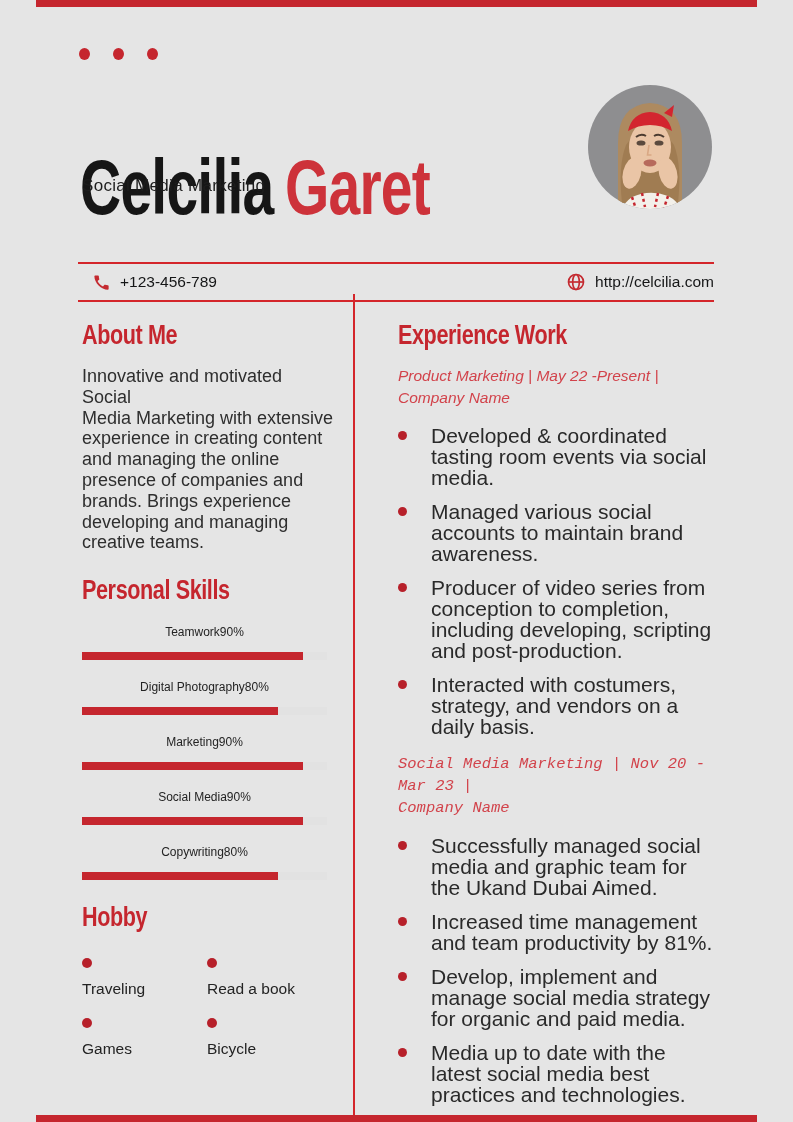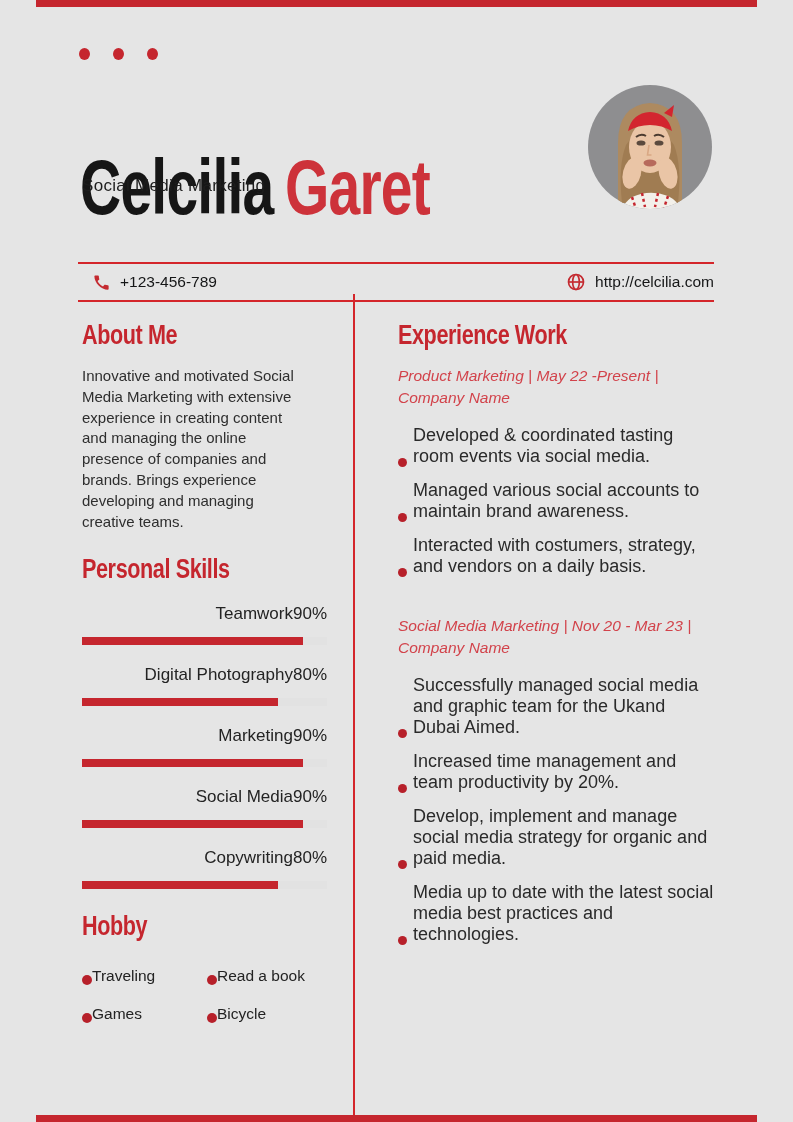--- a/index.html
+++ b/index.html
@@ -29,41 +29,41 @@
   .contact-item svg{display:block;}
 
   .content{position:absolute;left:78px;top:294px;width:636px;height:850px;display:flex;
            border-bottom:2px solid var(--line-red,#d4262b);box-sizing:border-box;}
   .col-left{width:277px;box-sizing:border-box;padding-left:4px;border-right:2px solid var(--line-red,#d4262b);}
   .col-right{flex:1;box-sizing:border-box;padding-left:43px;}
 
   .sec-title{margin:0;color:var(--accent,#c5262e);font-size:27px;line-height:30px;font-weight:800;
              white-space:nowrap;transform:scaleX(0.80);transform-origin:0 50%;letter-spacing:-0.5px;}
   .col-left .sec-title.about{margin-top:26px;}
-  .about-text{margin-top:16px;width:252px;font-size:15px;line-height:20.8px;color:#2e2e2e;white-space:pre-line;}
+  .about-text{margin-top:16px;width:252px;font-size:18px;line-height:20.8px;color:#2e2e2e;white-space:pre-line;}
 
   .sec-title.skills{margin-top:22px;}
   .skills-list{width:245px;margin-top:0;}
   .skill{margin-top:20px;}
-  .skill-head{display:flex;justify-content:flex-end;align-items:baseline;font-size:17px;color:#232323;}
+  .skill-head{display:flex;justify-content:center;align-items:baseline;font-size:12px;color:#232323;}
   .bar{margin-top:13px;height:8px;background:var(--bar-track,#e2e2e2);position:relative;}
   .bar-fill{position:absolute;left:0;top:0;bottom:0;background:var(--accent,#c5262e);}
 
   .sec-title.hobby{margin-top:22px;}
   .hobby-grid{list-style:none;margin:26px 0 0 0;padding:0;display:grid;grid-template-columns:125px 1fr;row-gap:20px;width:250px;}
-  .hobby-item{display:flex;align-items:flex-end;gap:0;font-size:15.5px;color:#232323;}
+  .hobby-item{display:flex;align-items:flex-start;gap:12px;font-size:15.5px;color:#232323;flex-direction:column;}
   .h-dot{width:10px;height:10px;border-radius:50%;background:var(--bullet-red,#c5262e);flex:none;}
 
   .col-right .sec-title.exp{margin-top:26px;}
   .job-heading{margin:14px 0 0 0;font-size:15.5px;line-height:22px;font-weight:500;font-style:italic;
                color:var(--job-red,#d2434b);white-space:pre-line;}
   .job:first-of-type .job-heading{margin-top:15px;font-style:italic;}
-  .job + .job .job-heading{margin-top:38px;}
+  .job + .job .job-heading{margin-top:16px;font-family:Liberation Mono, monospace;}
   .job-bullets{list-style:none;margin:16px 0 0 0;padding:0;}
-  .job-bullets li{display:flex;gap:6px;margin-top:13px;font-size:18px;line-height:21px;color:#2a2a2a;align-items:flex-end;}
+  .job-bullets li{display:flex;gap:24px;margin-top:13px;font-size:21px;line-height:21px;color:#2a2a2a;}
   .job-bullets li:first-child{margin-top:0;}
   .b-dot{width:9px;height:9px;border-radius:50%;background:var(--bullet-red,#b7202a);flex:none;margin-top:6px;}
   .b-text{max-width:306px;}
 </style>
 </head>
 <body>
 
 <div class="page">
 
   <div class="accent-bar top"></div>
@@ -215,41 +215,45 @@
   <li>
     <span class="b-dot"></span>
     <span class="b-text">Developed &amp; coordinated tasting room events via social media.</span>
   </li>
 
   <li>
     <span class="b-dot"></span>
     <span class="b-text">Managed various social accounts to maintain brand awareness.</span>
   </li>
 
+  <li>
+    <span class="b-dot"></span>
+    <span class="b-text">Producer of video series from conception to completion, including developing, scripting and post-production.</span>
+  </li>
 
   <li>
     <span class="b-dot"></span>
     <span class="b-text">Interacted with costumers, strategy, and vendors on a daily basis.</span>
   </li>
 
 </ul>
   </section>
 
   <section class="job">
     <h3 class="job-heading">Social Media Marketing | Nov 20 - Mar 23 |
 Company Name</h3>
     <ul class="job-bullets">
   <li>
     <span class="b-dot"></span>
     <span class="b-text">Successfully managed social media and graphic team for the Ukand Dubai Aimed.</span>
   </li>
 
   <li>
     <span class="b-dot"></span>
-    <span class="b-text">Increased time management and team productivity by 20%.</span>
+    <span class="b-text">Increased time management and team productivity by 81%.</span>
   </li>
 
   <li>
     <span class="b-dot"></span>
     <span class="b-text">Develop, implement and manage social media strategy for organic and paid media.</span>
   </li>
 
   <li>
     <span class="b-dot"></span>
     <span class="b-text">Media up to date with the latest social media best practices and technologies.</span>

